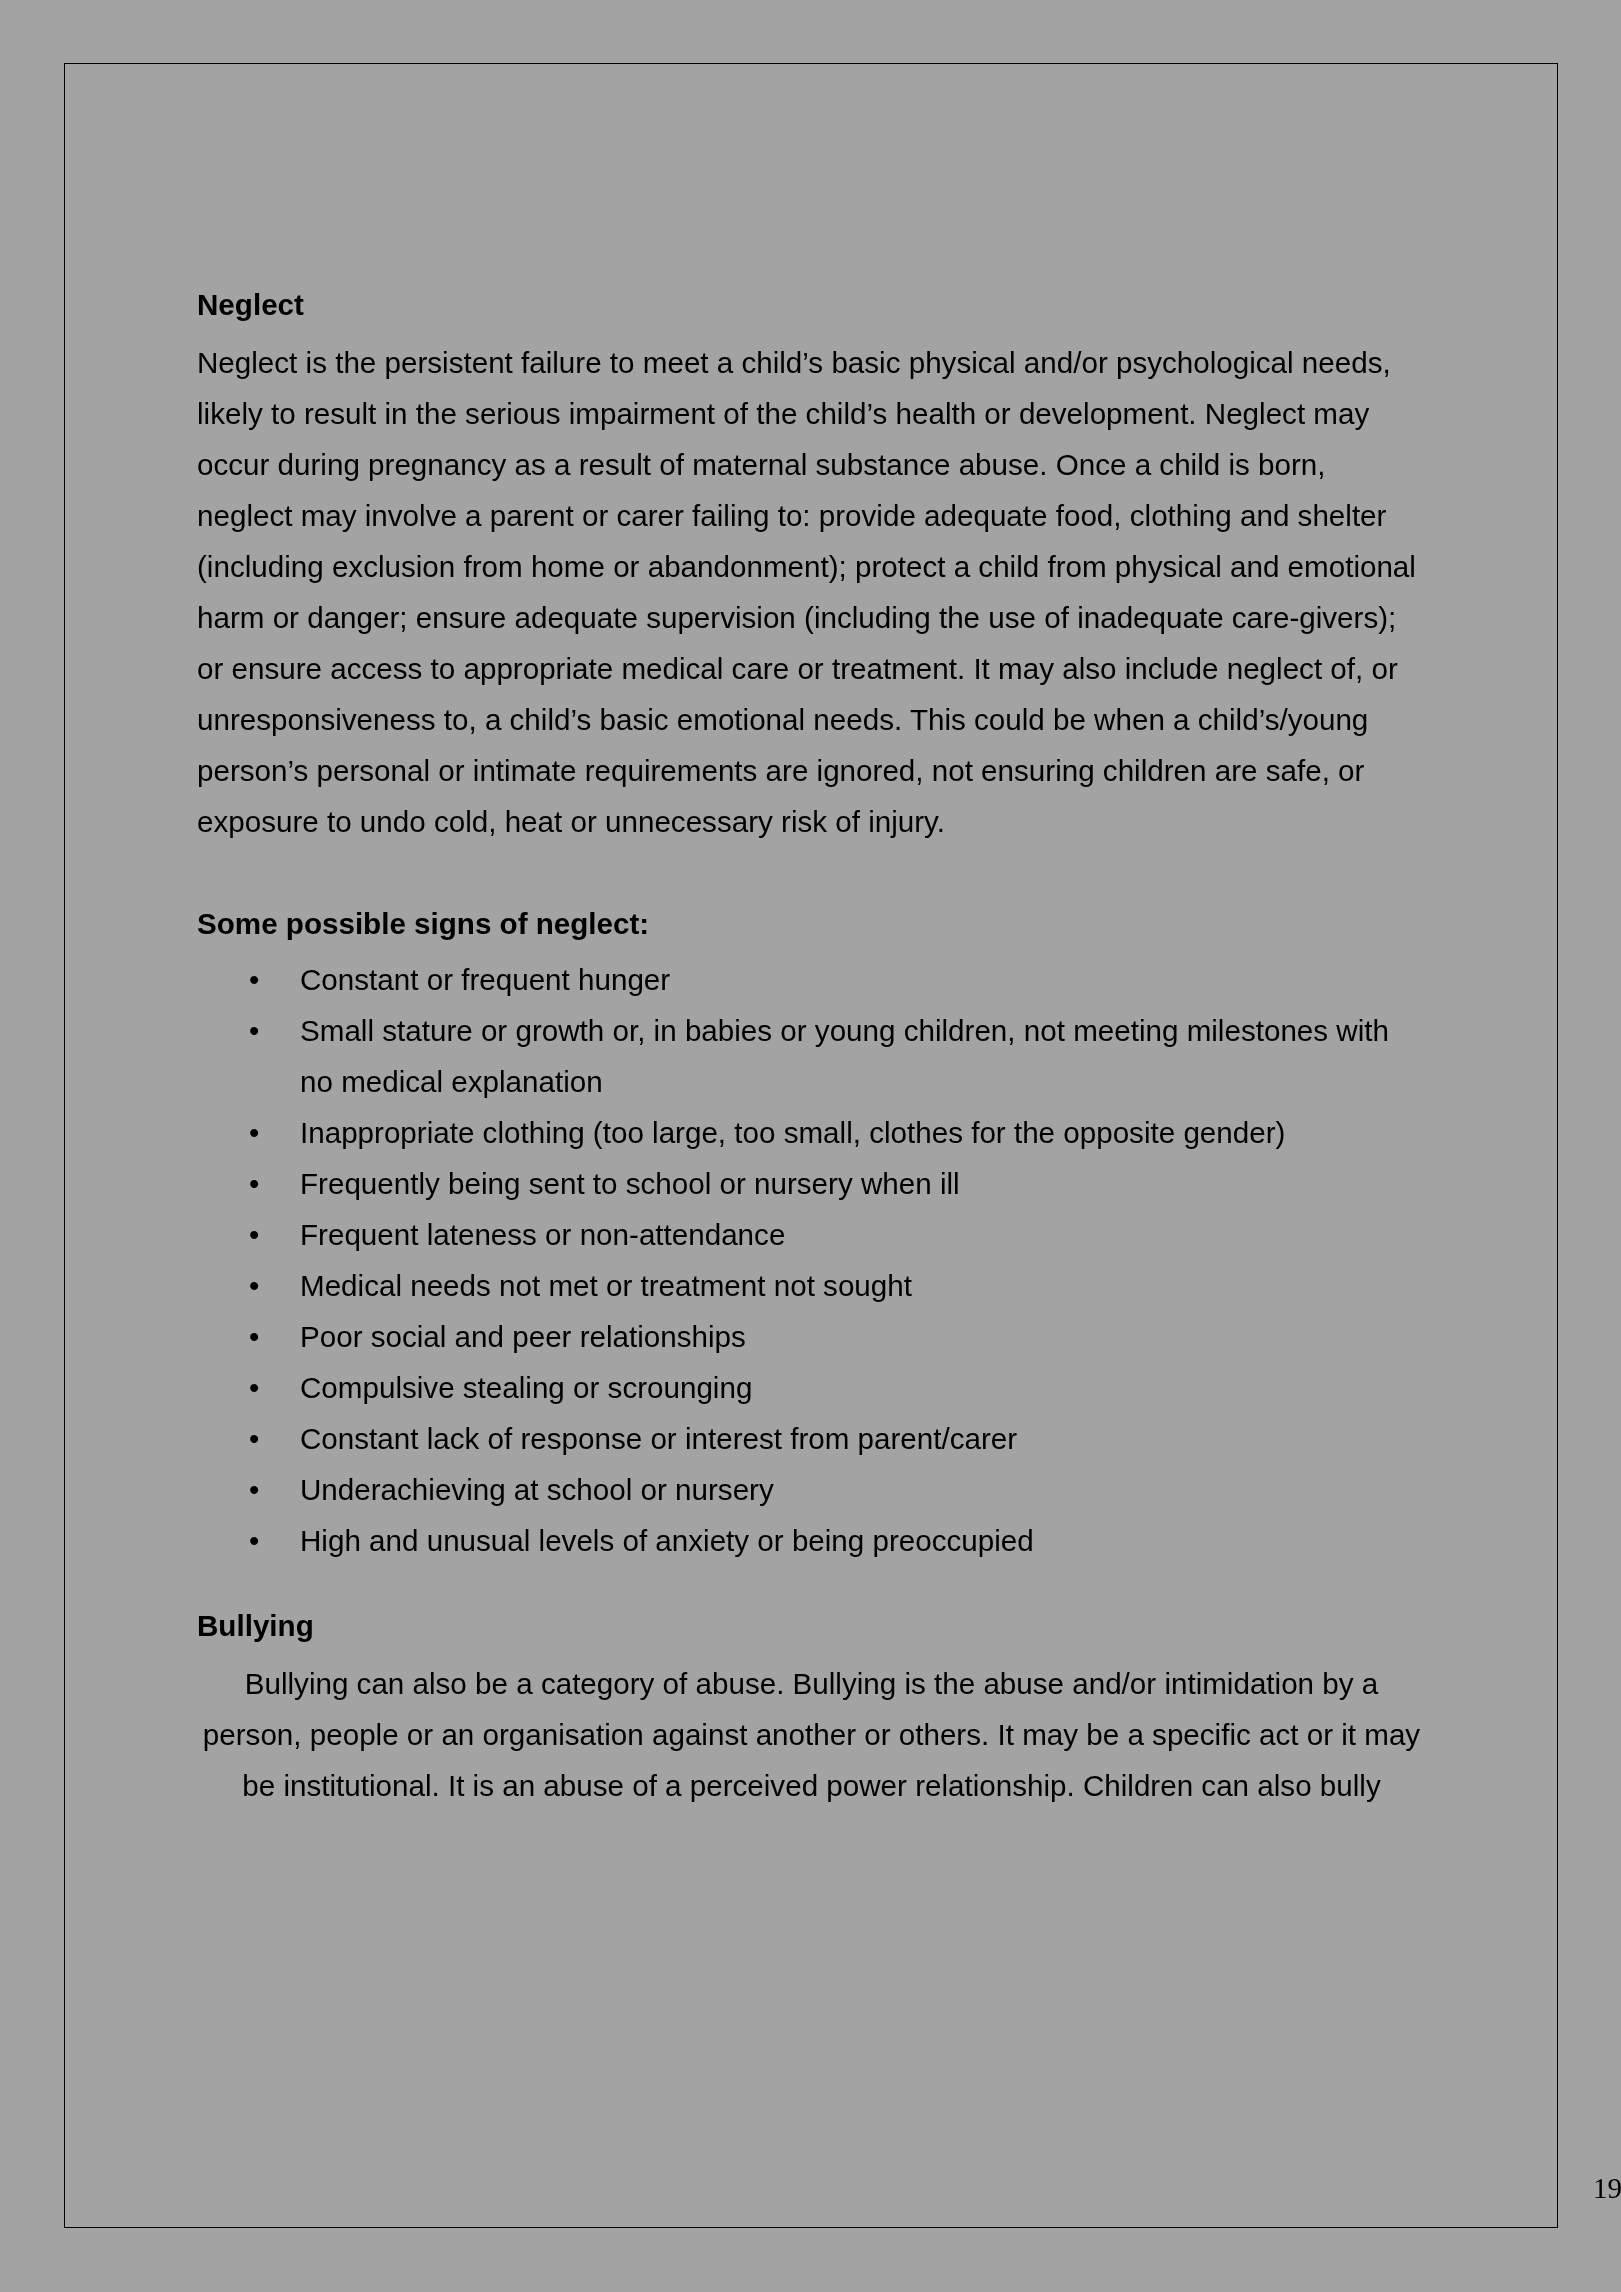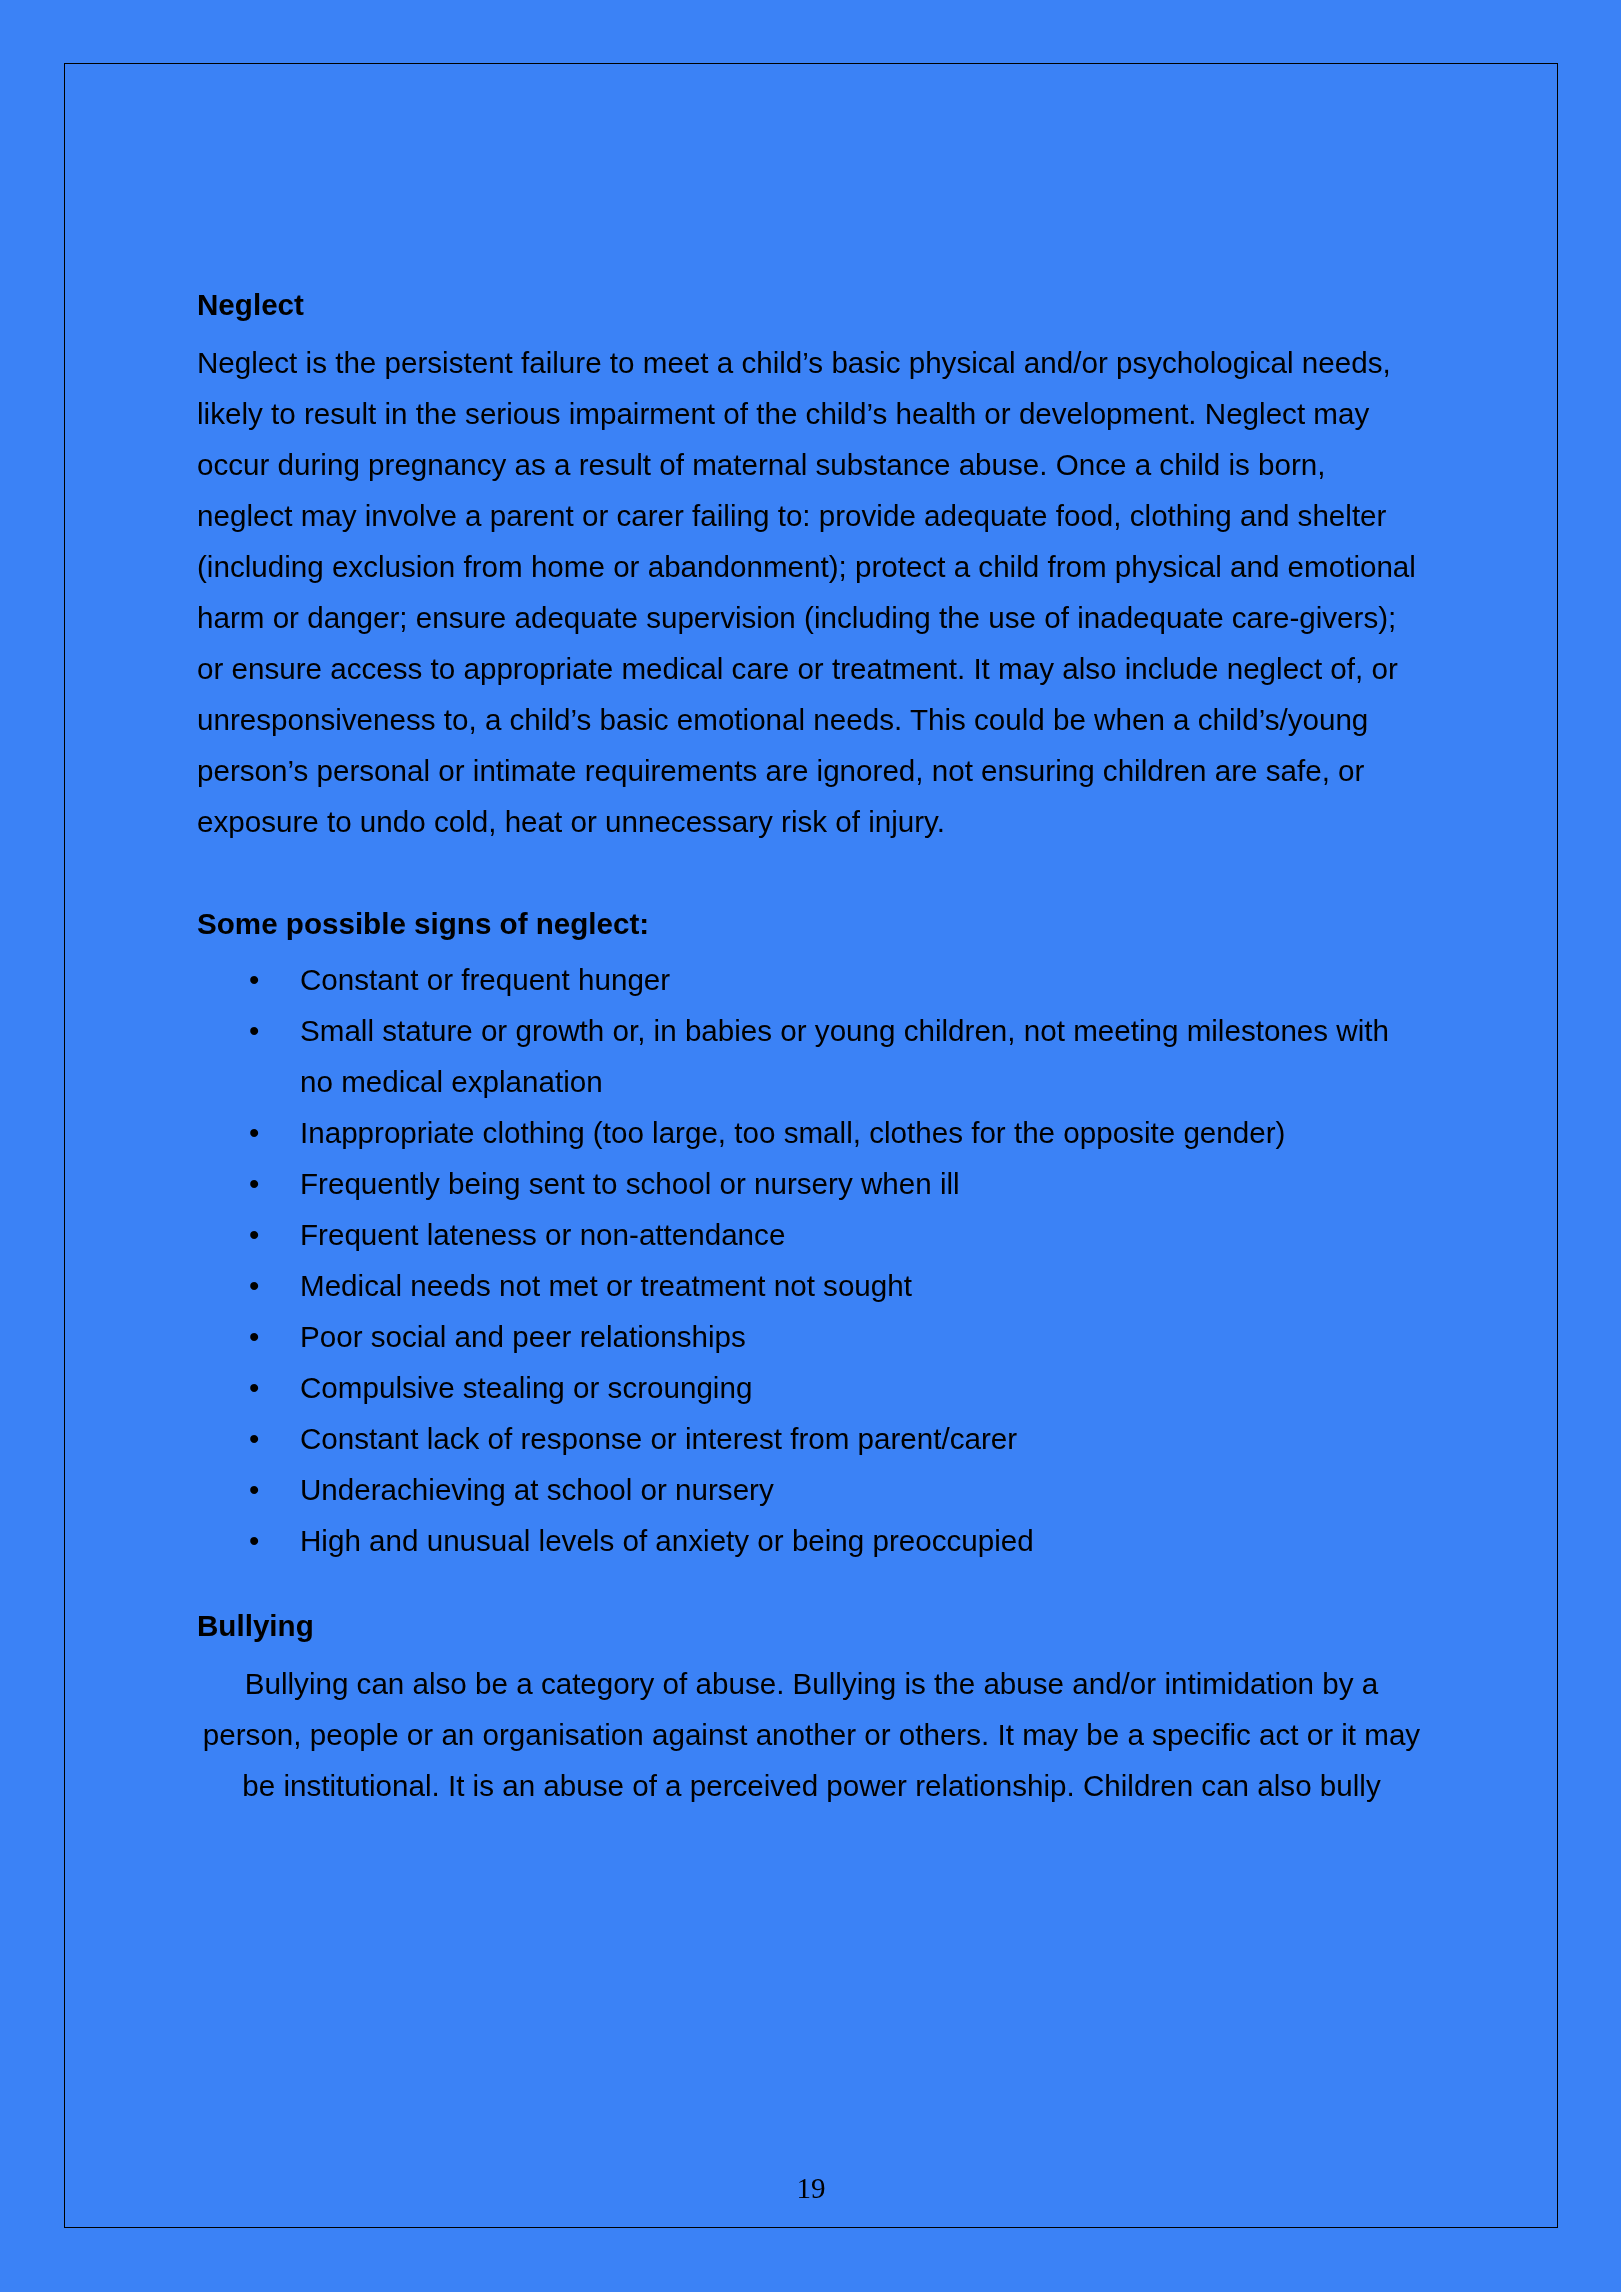--- a/index.html
+++ b/index.html
@@ -7,21 +7,21 @@
     padding: 0;
     width: 1622px;
     height: 2293px;
     background: #ffffff;
     overflow: hidden;
   }
   .page {
     position: relative;
     width: 1622px;
     height: 2293px;
-    background: #3b82f6;
+    background: #a3a3a3;
     font-family: "Liberation Sans", sans-serif;
     color: #000000;
     text-decoration: underline;
   }
   .page-border {
     position: absolute;
     top: 63px;
     left: 64px;
     right: 64px;
     bottom: 65px;
@@ -69,21 +69,21 @@
   }
   .bullying-paragraph {
     margin-bottom: 0;
     text-align: center;
   }
   .page-number {
     position: absolute;
     top: 2172px;
     left: 0;
     width: 1622px;
-    text-align: center;
+    text-align: right;
     font-family: "Liberation Serif", serif;
     font-size: 29px;
     line-height: 32px;
     color: #000000;
   }
 </style>
 </head>
 <body>
 
 <div class="page">

